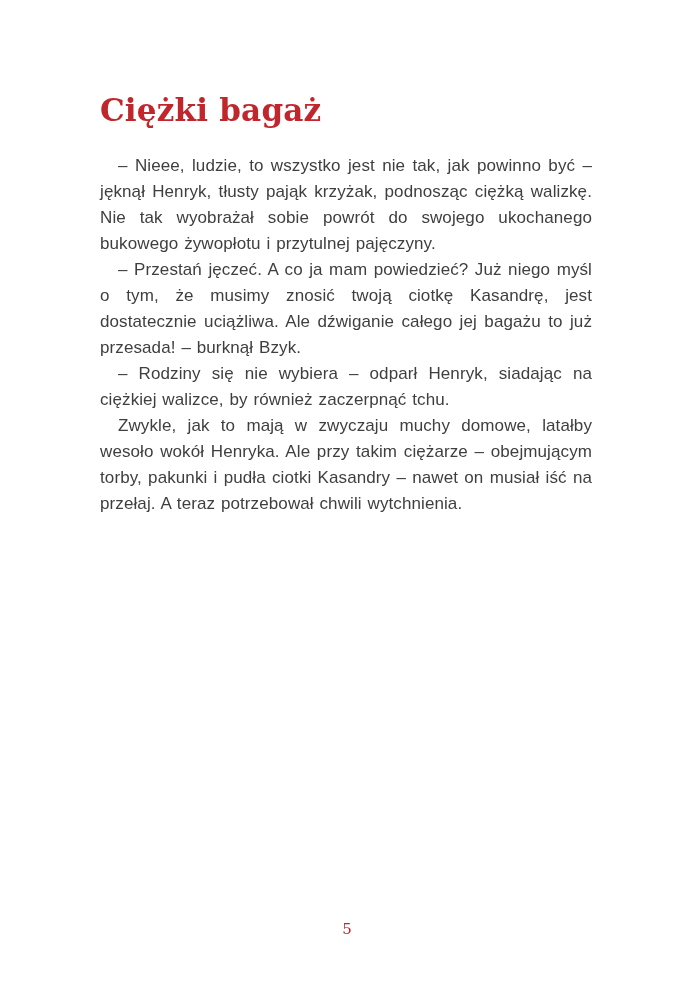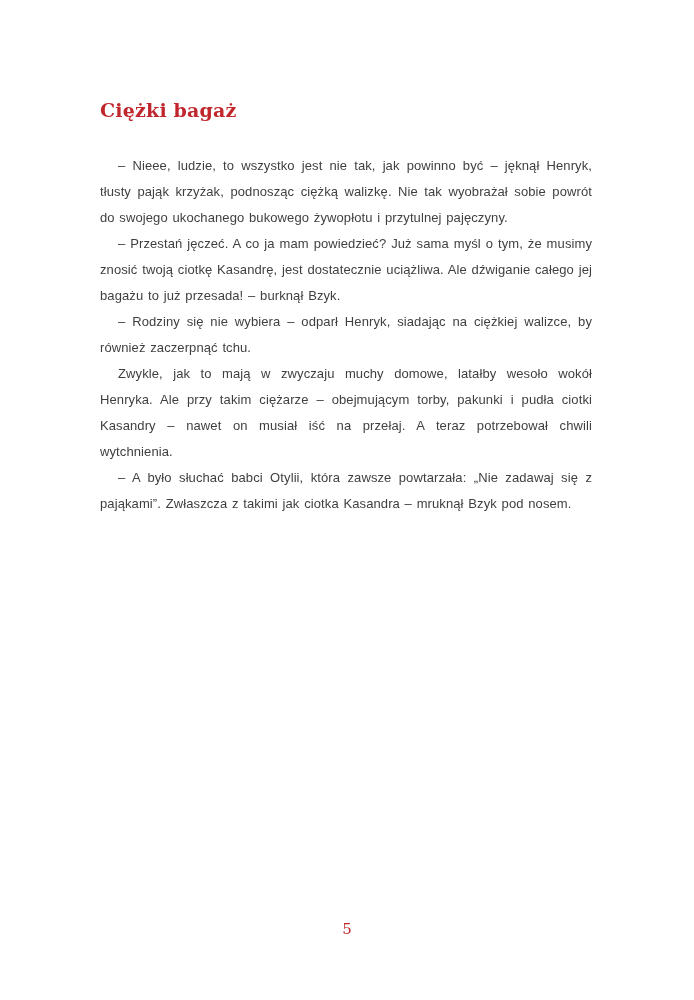--- a/index.html
+++ b/index.html
@@ -17,29 +17,29 @@
   .content {
     position: absolute;
     left: 100px;
     top: 95px;
     width: 492px;
   }
   .chapter-title {
     margin: 0 0 27px 0;
     font-family: "DejaVu Serif", "Liberation Serif", serif;
     font-weight: 700;
-    font-size: 19px;
+    font-size: 31px;
     line-height: 31px;
     letter-spacing: 0.2px;
     color: #c0262c;
   }
   .body-paragraphs p {
     margin: 0;
     font-family: "Liberation Sans", "DejaVu Sans", sans-serif;
-    font-size: 13px;
+    font-size: 17px;
     line-height: 26px;
     color: #3f3f3f;
     text-align: justify;
     text-indent: 18px;
     word-spacing: 1px;
     letter-spacing: 0.1px;
     hyphens: auto;
     -webkit-hyphens: auto;
   }
   .folio {
@@ -54,20 +54,19 @@
   }
 </style>
 </head>
 <body>
 
 <div class="page">
   <div class="content">
     <h1 class="chapter-title">Ciężki bagaż</h1>
     <div class="body-paragraphs">
       <p>– Nieee, ludzie, to wszystko jest nie tak, jak powinno być – jęknął Henryk, tłusty pająk krzyżak, podnosząc ciężką walizkę. Nie tak wyobrażał sobie powrót do swojego ukochanego bukowego żywopłotu i przytulnej pajęczyny.</p>
-      <p>– Przestań jęczeć. A co ja mam powiedzieć? Już sama myśl o tym, że musimy znosić twoją ciotkę Kasandrę, jest dostatecznie uciążliwa. Ale dźwiganie całego jej bagażu to już przesada! – burknął Bzyk.</p>
+      <p>– Przestań jęczeć. A co ja mam powiedzieć? Już niego myśl o tym, że musimy znosić twoją ciotkę Kasandrę, jest dostatecznie uciążliwa. Ale dźwiganie całego jej bagażu to już przesada! – burknął Bzyk.</p>
       <p>– Rodziny się nie wybiera – odparł Henryk, siadając na ciężkiej walizce, by również zaczerpnąć tchu.</p>
       <p>Zwykle, jak to mają w zwyczaju muchy domowe, latałby wesoło wokół Henryka. Ale przy takim ciężarze – obejmującym torby, pakunki i pudła ciotki Kasandry – nawet on musiał iść na przełaj. A teraz potrzebował chwili wytchnienia.</p>
-      <p>– A było słuchać babci Otylii, która zawsze powtarzała: „Nie zadawaj się z pająkami”. Zwłaszcza z takimi jak ciotka Kasandra – mruknął Bzyk pod nosem.</p>
     </div>
   </div>
   <div class="folio">5</div>
 </div>
 
 </body></html>

